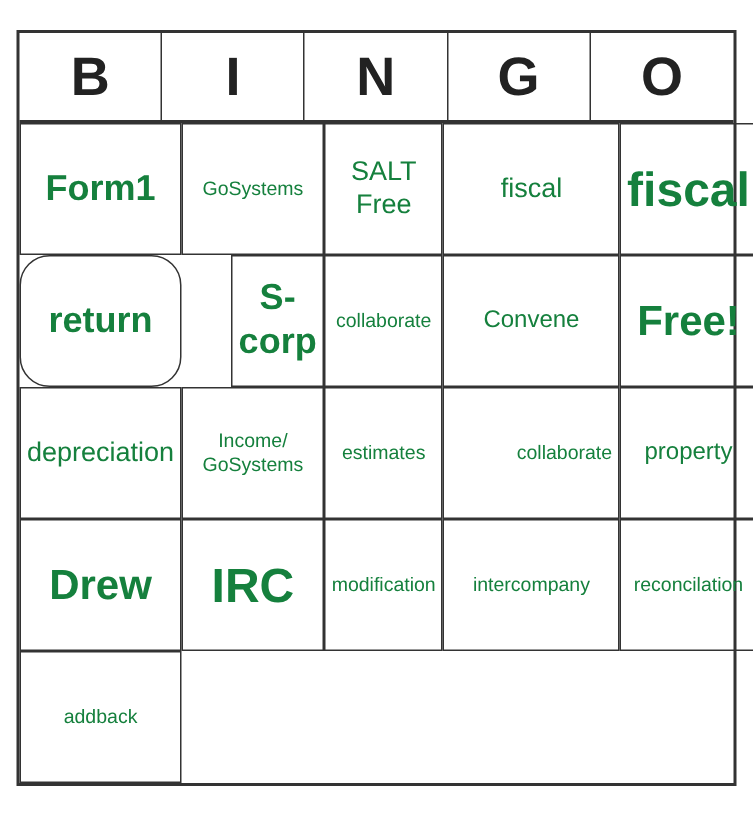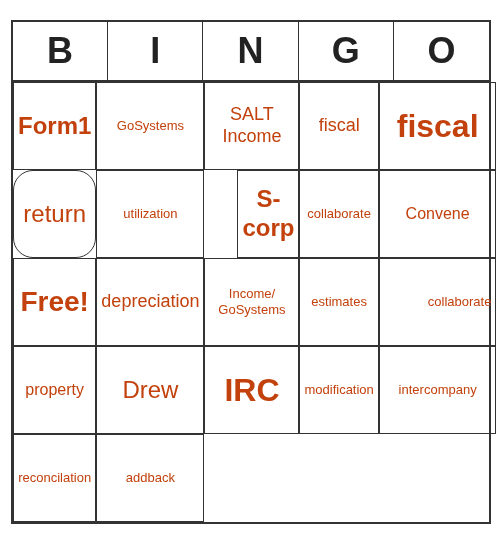--- a/index.html
+++ b/index.html
@@ -50,52 +50,51 @@
 
     .bingo-cell {
       border: 1px solid #333;
       display: flex;
       align-items: center;
       justify-content: center;
       text-align: center;
       padding: 6px 4px;
       min-height: 88px;
       font-size: 15px;
-      color: #c2410c;
+      color: #15803d;
       line-height: 1.2;
     }
   </style>
 </head>
 <body>
 
 <div class="bingo-card">
   <div class="bingo-header">
   <div class="bingo-header-cell">B</div>
       <div class="bingo-header-cell">I</div>
       <div class="bingo-header-cell">N</div>
       <div class="bingo-header-cell">G</div>
       <div class="bingo-header-cell">O</div>
     </div>
   <div class="bingo-grid">
   <div class="bingo-cell" style="font-size: 24px; font-weight: bold;">Form1</div>
       <div class="bingo-cell" style="font-size: 13px; text-align: center;">GoSystems</div>
-      <div class="bingo-cell" style="font-size: 18px; font-weight: normal;">SALT Income</div>
+      <div class="bingo-cell" style="font-size: 18px; font-weight: normal;">SALT Free</div>
       <div class="bingo-cell" style="font-size: 18px; font-weight: normal;">fiscal</div>
       <div class="bingo-cell" style="font-size: 32px; font-weight: bold;">fiscal</div>
-      <div class="bingo-cell" style="font-size: 24px; font-weight: normal; border-radius: 20px;">return</div>
-      <div class="bingo-cell" style="font-size: 13px;">utilization</div>
+      <div class="bingo-cell" style="font-size: 24px; font-weight: bold; border-radius: 20px;">return</div>
       <div class="bingo-cell" style="font-size: 24px; font-weight: bold; margin-left: 33px;">S-corp</div>
       <div class="bingo-cell" style="font-size: 13px;">collaborate</div>
       <div class="bingo-cell" style="font-size: 16px;">Convene</div>
       <div class="bingo-cell" style="font-size: 28px; font-weight: bold;">Free!</div>
       <div class="bingo-cell" style="font-size: 18px; text-align: center;">depreciation</div>
       <div class="bingo-cell" style="font-size: 13px;">Income/ GoSystems</div>
       <div class="bingo-cell" style="font-size: 13px; text-align: right;">estimates</div>
       <div class="bingo-cell" style="font-size: 13px; padding-left: 48px;">collaborate</div>
       <div class="bingo-cell" style="font-size: 16px;">property</div>
-      <div class="bingo-cell" style="font-size: 24px; font-weight: normal;">Drew</div>
+      <div class="bingo-cell" style="font-size: 28px; font-weight: bold;">Drew</div>
       <div class="bingo-cell" style="font-size: 32px; font-weight: bold;">IRC</div>
       <div class="bingo-cell" style="font-size: 13px;">modification</div>
       <div class="bingo-cell" style="font-size: 13px;">intercompany</div>
       <div class="bingo-cell" style="font-size: 13px;">reconcilation</div>
       <div class="bingo-cell" style="font-size: 13px;">addback</div>
     </div>
 </div>
 
 </body></html>

